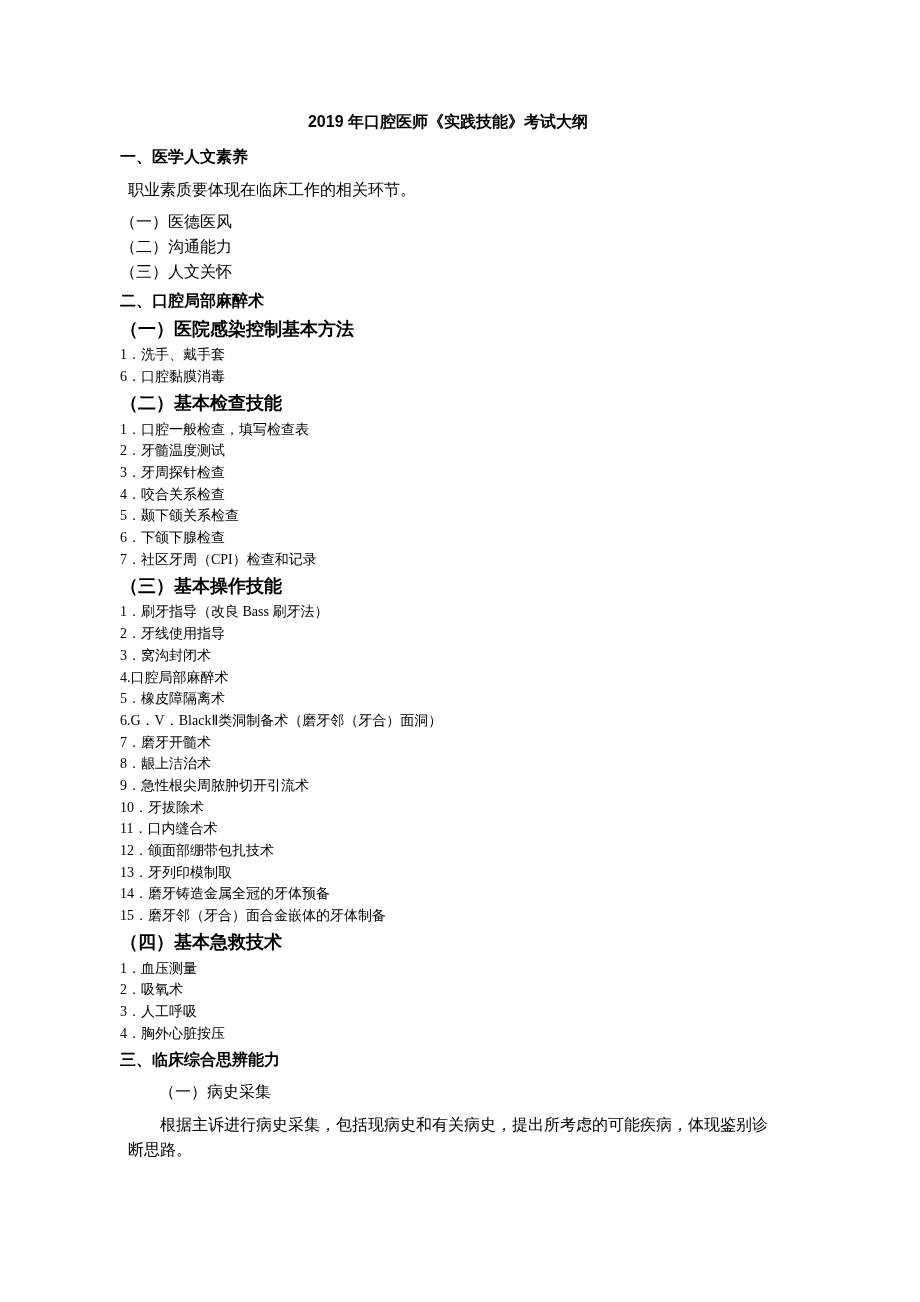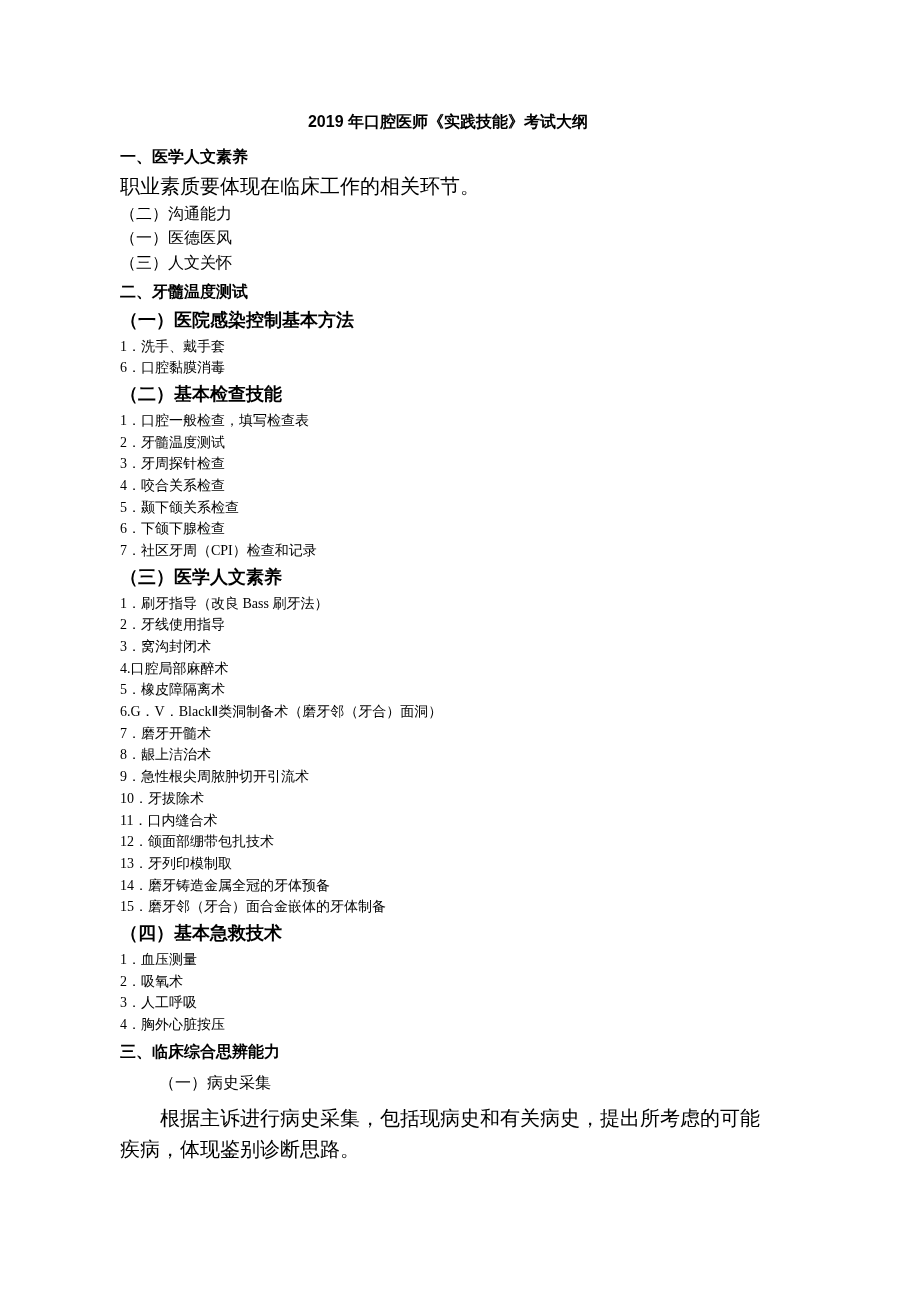--- a/index.html
+++ b/index.html
@@ -49,56 +49,56 @@
     margin: 7px;
     padding-left: 0;
   }
   .item {
     font-family: "SimSun", "宋体", serif;
     font-size: 14px;
     margin: 0;
   }
   .body-text {
     font-family: "SimSun", "宋体", serif;
-    font-size: 20px;
-    margin: 0;
+    font-size: 16px;
+    margin: 8px;
   }
   .indent {
     text-indent: 2em;
   }
 </style>
 </head>
 <body>
 
 <div class="page">
 
   <div class="title">2019 年口腔医师《实践技能》考试大纲</div>
 
   <div class="h1">一、医学人文素养</div>
   <div class="body-text">职业素质要体现在临床工作的相关环节。</div>
+  <div class="sub">（一）医德医风</div>
   <div class="sub">（二）沟通能力</div>
-  <div class="sub">（一）医德医风</div>
   <div class="sub">（三）人文关怀</div>
 
-  <div class="h1">二、牙髓温度测试</div>
+  <div class="h1">二、口腔局部麻醉术</div>
 
   <div class="h2">（一）医院感染控制基本方法</div>
   <div class="item">1．洗手、戴手套</div>
   <div class="item">6．口腔黏膜消毒</div>
 
   <div class="h2">（二）基本检查技能</div>
   <div class="item">1．口腔一般检查，填写检查表</div>
   <div class="item">2．牙髓温度测试</div>
   <div class="item">3．牙周探针检查</div>
   <div class="item">4．咬合关系检查</div>
   <div class="item">5．颞下颌关系检查</div>
   <div class="item">6．下颌下腺检查</div>
   <div class="item">7．社区牙周（CPI）检查和记录</div>
 
-  <div class="h2">（三）医学人文素养</div>
+  <div class="h2">（三）基本操作技能</div>
   <div class="item">1．刷牙指导（改良 Bass 刷牙法）</div>
   <div class="item">2．牙线使用指导</div>
   <div class="item">3．窝沟封闭术</div>
   <div class="item">4.口腔局部麻醉术</div>
   <div class="item">5．橡皮障隔离术</div>
   <div class="item">6.G．V．BlackⅡ类洞制备术（磨牙邻（牙合）面洞）</div>
   <div class="item">7．磨牙开髓术</div>
   <div class="item">8．龈上洁治术</div>
   <div class="item">9．急性根尖周脓肿切开引流术</div>
   <div class="item">10．牙拔除术</div>

